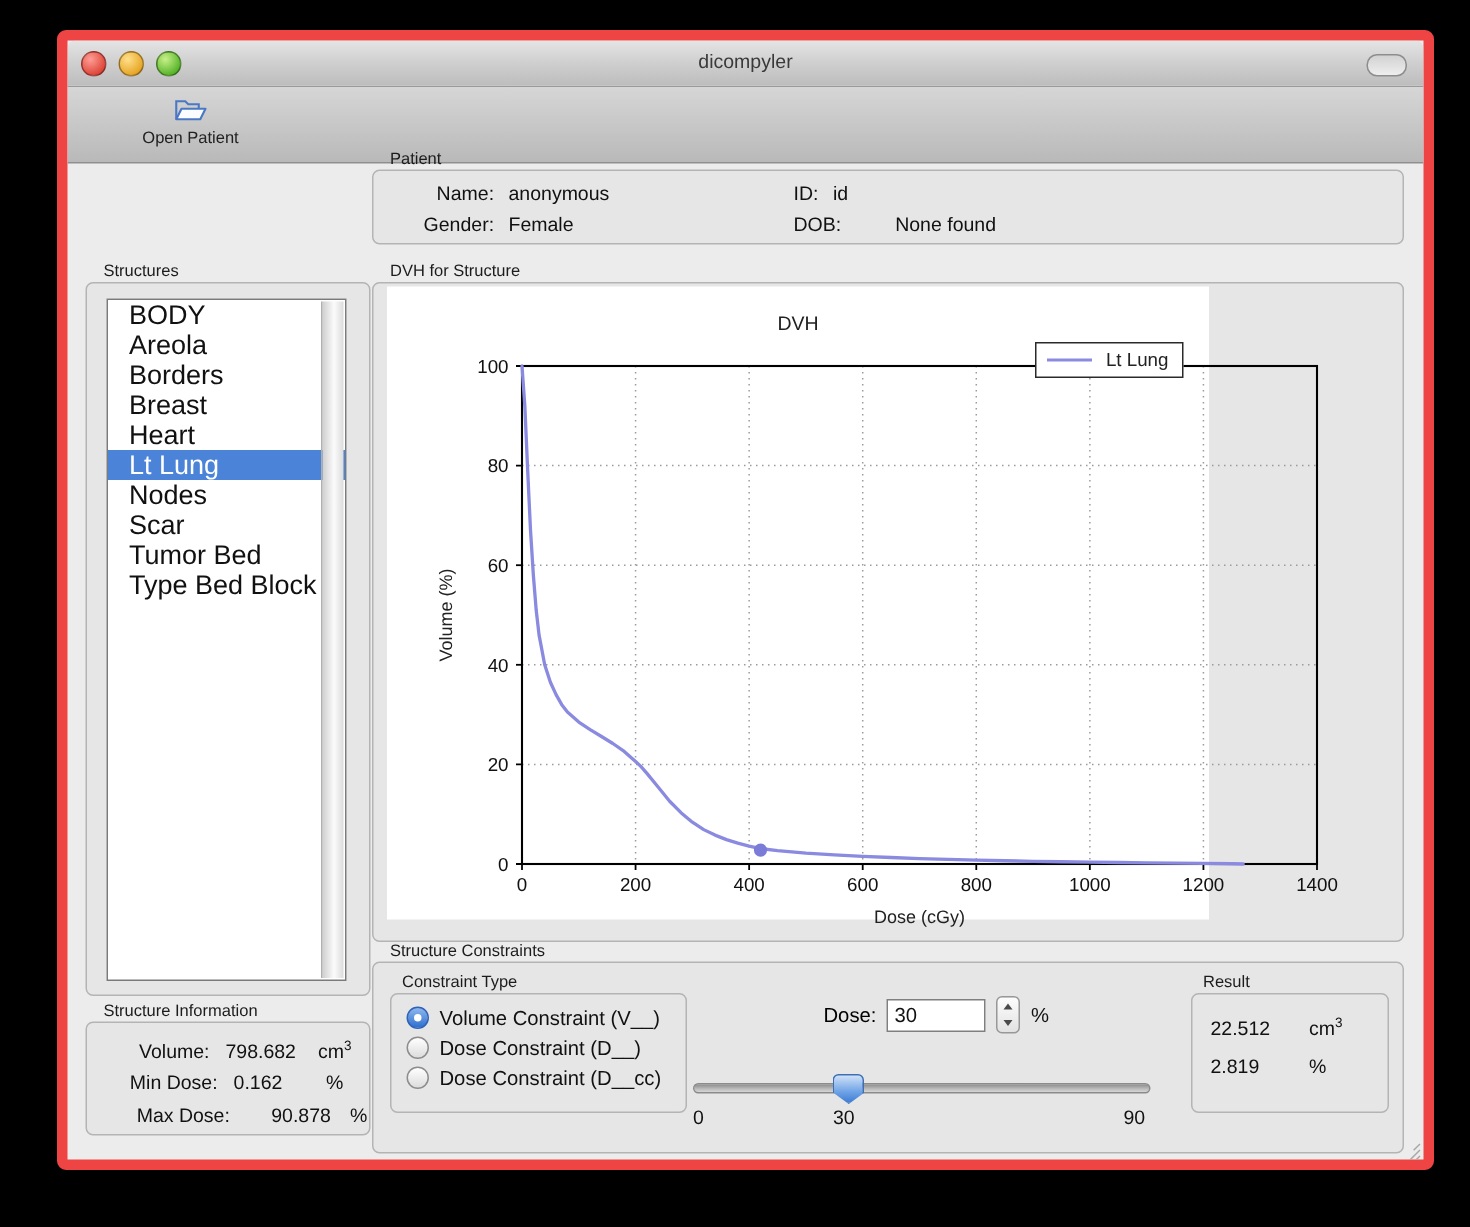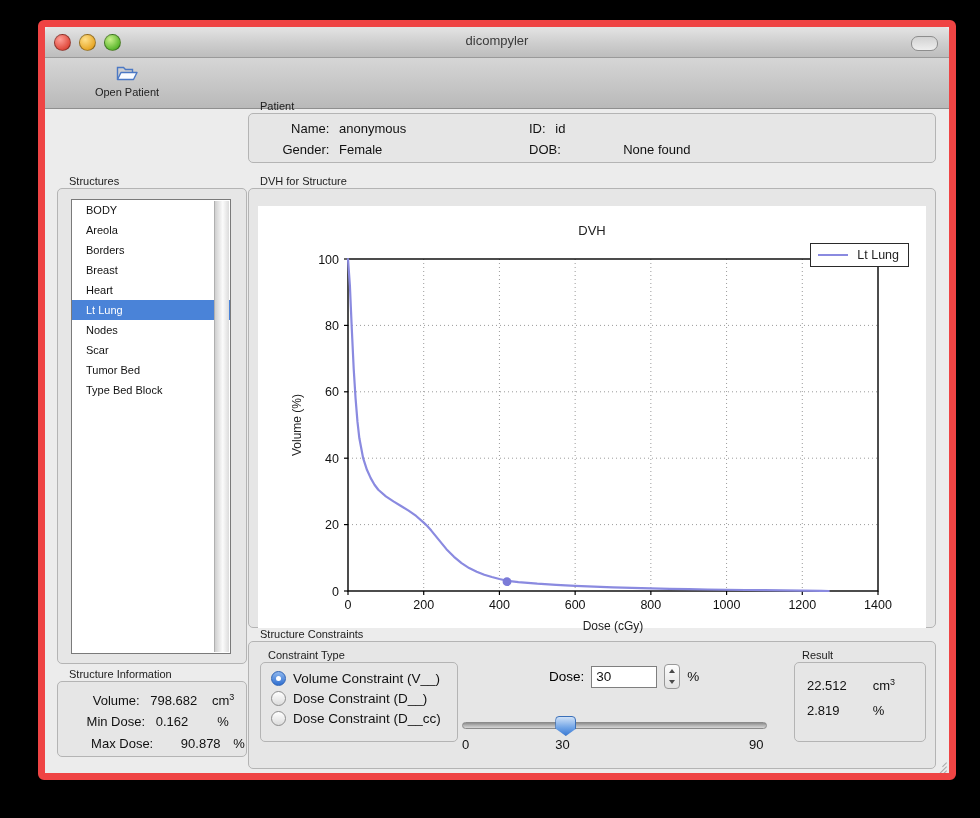--- a/index.html
+++ b/index.html
@@ -36,29 +36,29 @@
   .grp > .box{border:1px solid #b4b4b4;border-radius:5px;background:#e6e6e6;
     box-sizing:border-box;position:relative;}
 
   .kv{font-size:13px;color:#111;position:absolute;white-space:nowrap;}
   .kv .k{display:inline-block;text-align:right;}
   .sup{font-size:9px;vertical-align:super;}
 
   
   .listbox{position:absolute;left:13px;top:10px;width:160px;height:455px;
     background:#fff;border:1px solid #7a7a7a;box-sizing:border-box;overflow:hidden;}
-  .list-item{font-size:11px;color:#111;padding:1px 0 1px 14px;line-height:18px;
+  .list-item{font-size:18px;color:#111;padding:1px 0 1px 14px;line-height:18px;
     white-space:nowrap;cursor:default;}
   .list-item.sel{background:#4a83d8;color:#fff;}
   .vscroll{position:absolute;right:1px;top:1px;bottom:1px;width:14px;
     background:linear-gradient(to right,#cfcfcf,#fbfbfb 55%,#dcdcdc);
     border-left:1px solid #b0b0b0;}
 
   
-  .chartwrap{position:absolute;left:9px;top:17px;width:668px;height:422px;background:#fff;}
+  .chartwrap{position:absolute;left:9px;top:2px;width:548px;height:422px;background:#fff;}
   .chart-title{position:absolute;left:0;right:0;top:17px;text-align:center;
     font-size:13px;color:#222;}
   .legend{position:absolute;right:17px;top:37px;border:1.3px solid #2a2a2a;background:#fff;
     padding:4px 9px 4px 7px;display:flex;align-items:center;gap:9px;}
   .legend .swatch{width:30px;height:0;border-top:2px solid #8a8ae0;}
   .legend .ltxt{font-size:12.5px;color:#222;}
   .ylabel{position:absolute;font-size:12px;color:#222;transform:rotate(-90deg);
     transform-origin:left top;white-space:nowrap;}
   .xlabel{position:absolute;font-size:12px;color:#222;text-align:center;}
 
@@ -133,21 +133,21 @@
       <div class="kv" style="left:0;top:28px;width:200px;text-align:right;">
         <span>Gender:</span>
         <span style="display:inline-block;width:110px;text-align:left;padding-left:6px;">Female</span>
       </div>
       <div class="kv" style="left:280px;top:7px;width:120px;text-align:right;">
         <span>ID:</span>
         <span style="display:inline-block;width:120px;text-align:left;padding-left:6px;">id</span>
       </div>
       <div class="kv" style="left:280px;top:28px;width:120px;text-align:right;">
         <span>DOB:</span>
-        <span style="display:inline-block;width:120px;text-align:right;padding-left:6px;">None found</span>
+        <span style="display:inline-block;width:120px;text-align:center;padding-left:6px;">None found</span>
       </div>
     </div>
   </div>
 
   <div class="grp" style="left:12px;top:147px;width:190px;">
     <div class="cap">Structures</div>
     <div class="box" style="height:476px;">
       <div class="listbox">
         <div id="struct-list">
             <div class="list-item">BODY</div>

